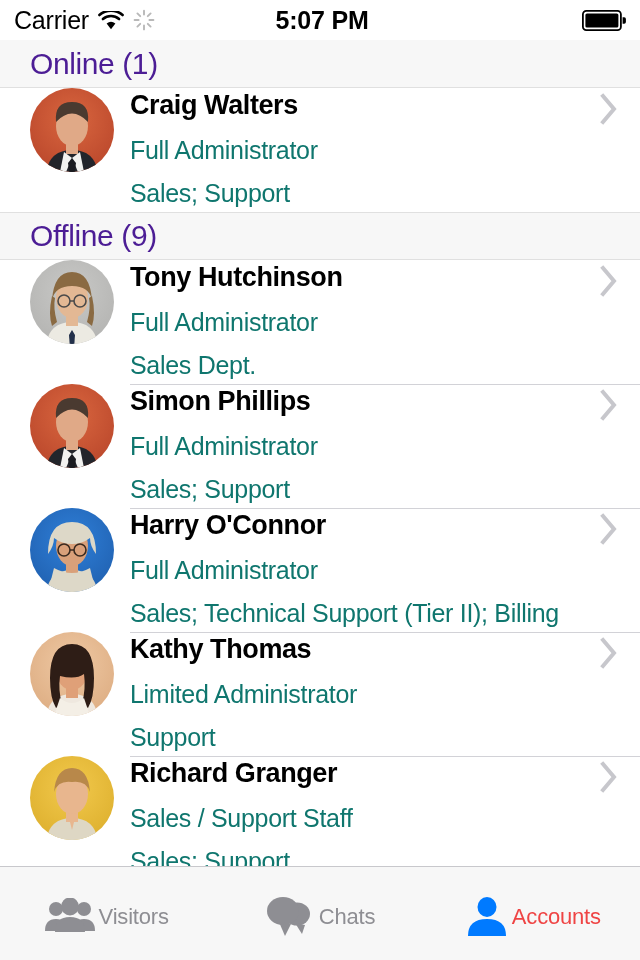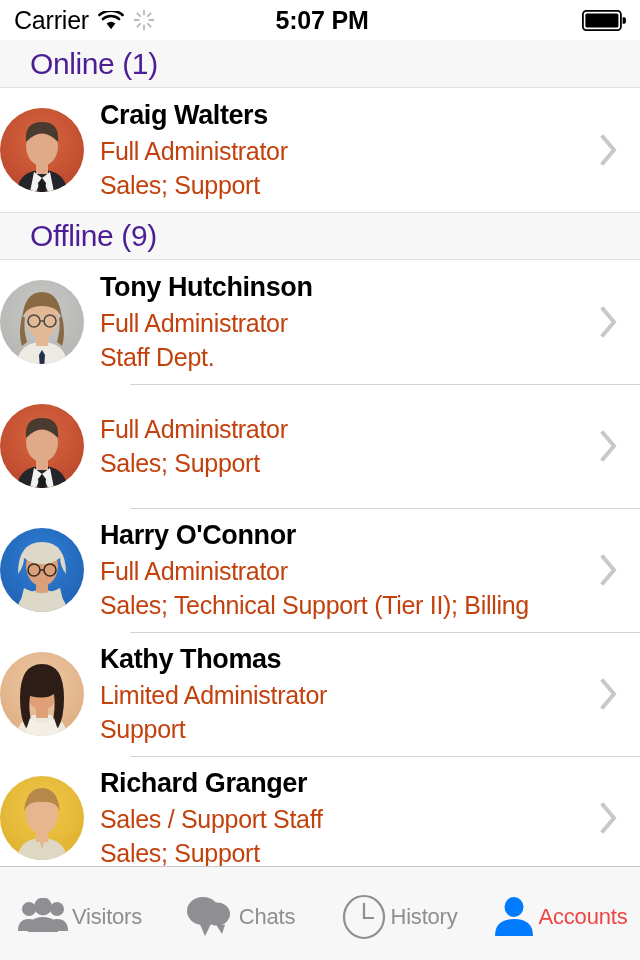--- a/index.html
+++ b/index.html
@@ -39,41 +39,41 @@
     display:flex; align-items:center;
     padding:0 0 0 30px;
     font-size:30px; font-weight:400; color:#4c1d95;
     letter-spacing:-0.4px;
     border-top:1px solid #e0e0e0;
     border-bottom:1px solid #e0e0e0;
   }
   .section-header.first { border-top:none; }
 
   .row {
-    position:relative; display:flex; align-items:center;
-    height:124px; background:#fff; padding-right:18px;
+    position:relative; display:flex; 
+    height:124px; background:#fff; padding-left:30px; padding-right:18px;
   }
   .row + .row::before {
     content:""; position:absolute; left:130px; right:0; top:0;
     height:1px; background:#d2d2d7;
   }
   .avatar {
     width:84px; height:84px; flex:0 0 84px; border-radius:50%;
     overflow:hidden; position:relative; margin-right:16px;
   }
   .avatar svg { display:block; width:84px; height:84px; }
 
   .row-text { flex:1 1 auto; min-width:0; padding-right:8px; }
   .row-name {
     font-size:27px; font-weight:700; color:#000;
     letter-spacing:-0.4px; line-height:1.32; white-space:nowrap;
   }
   .row-role, .row-depts {
-    font-size:25px; font-weight:400; color:#c2410c;
-    letter-spacing:-0.3px; line-height:1.36; white-space:nowrap;
+    font-size:25px; font-weight:400; color:#0f766e;
+    letter-spacing:-0.3px; line-height:1.36; white-space:nowrap;margin-top:9px;
   }
   .chevron { flex:0 0 auto; width:26px; height:42px; margin-left:4px; }
 
   
   .tabbar {
     flex:0 0 94px; height:94px; background:#f7f7f7;
     border-top:1px solid #c8c8cc;
     display:flex; align-items:stretch;
   }
   .tab {
@@ -179,21 +179,21 @@
               <circle cx="34" cy="41" r="6"></circle>
               <circle cx="50" cy="41" r="6"></circle>
               <line x1="40" y1="41" x2="44" y2="41"></line>
             </g>
             <path d="M42 70 l3 5 l-1 14 h-4 l-1 -14 z" fill="#23304a"></path>
           </svg>
         </div>
         <div class="row-text">
           <div class="row-name">Tony Hutchinson</div>
           <div class="row-role">Full Administrator</div>
-          <div class="row-depts">Staff Dept.</div>
+          <div class="row-depts">Sales Dept.</div>
         </div>
         <span class="chevron"><svg viewBox="0 0 26 42" xmlns="http://www.w3.org/2000/svg">
             <polyline points="7,8 18,21 7,34" fill="none" stroke="#c7c7cc" stroke-width="4" stroke-linecap="square" stroke-linejoin="miter"></polyline>
           </svg></span>
       </div>
       <div class="row">
         <div class="avatar">
           <svg viewBox="0 0 84 84" xmlns="http://www.w3.org/2000/svg">
             <defs>
               <radialGradient id="g2" cx="50%" cy="38%" r="72%">
@@ -205,20 +205,21 @@
             <path d="M16 84 q4 -22 26 -22 q22 0 26 22 z" fill="#23252b"></path>
             <path d="M36 52 h12 v14 h-12 z" fill="#e0a987"></path>
             <ellipse cx="42" cy="38" rx="16" ry="20" fill="#e0a987"></ellipse>
             <path d="M26 34 q16 -17 32 0 q2 -20 -16 -20 q-18 0 -16 20 z" fill="#4a3a30"></path>
             <path d="M34 64 l8 6 l-6 14 h-6 z" fill="#f2f2f0"></path>
             <path d="M50 64 l-8 6 l6 14 h6 z" fill="#f2f2f0"></path>
             <path d="M42 70 l4 5 l-2 14 h-4 l-2 -14 z" fill="#1a1b20"></path>
           </svg>
         </div>
         <div class="row-text">
+          <div class="row-name">Simon Phillips</div>
           <div class="row-role">Full Administrator</div>
           <div class="row-depts">Sales; Support</div>
         </div>
         <span class="chevron"><svg viewBox="0 0 26 42" xmlns="http://www.w3.org/2000/svg">
             <polyline points="7,8 18,21 7,34" fill="none" stroke="#c7c7cc" stroke-width="4" stroke-linecap="square" stroke-linejoin="miter"></polyline>
           </svg></span>
       </div>
       <div class="row">
         <div class="avatar">
           <svg viewBox="0 0 84 84" xmlns="http://www.w3.org/2000/svg">
@@ -327,29 +328,20 @@
             <g fill="#8e8e93">
               <ellipse cx="32" cy="17" rx="13" ry="11.5"></ellipse>
               <path d="M30 26 l10 2 l-3 9 z"></path>
               <ellipse cx="18" cy="14" rx="16" ry="14"></ellipse>
               <path d="M14 25 l12 2 l-6 12 z"></path>
             </g>
           </svg>
         </span>
         <span class="tab-label">Chats</span>
       </div>
-      <div class="tab">
-        <span class="tab-icon">
-          <svg width="44" height="46" viewBox="0 0 44 46">
-            <ellipse cx="22" cy="23" rx="20" ry="21" fill="none" stroke="#8e8e93" stroke-width="2.2"></ellipse>
-            <path d="M22 9 V24 H32" fill="none" stroke="#8e8e93" stroke-width="2.2" stroke-linecap="butt"></path>
-          </svg>
-        </span>
-        <span class="tab-label">History</span>
-      </div>
       <div class="tab active">
         <span class="tab-icon">
           <svg width="42" height="42" viewBox="0 0 42 42">
             <g fill="#007aff">
               <ellipse cx="21" cy="11" rx="9.5" ry="10"></ellipse>
               <path d="M2 40 q0 -17 19 -17 q19 0 19 17 z"></path>
             </g>
           </svg>
         </span>
         <span class="tab-label">Accounts</span>

